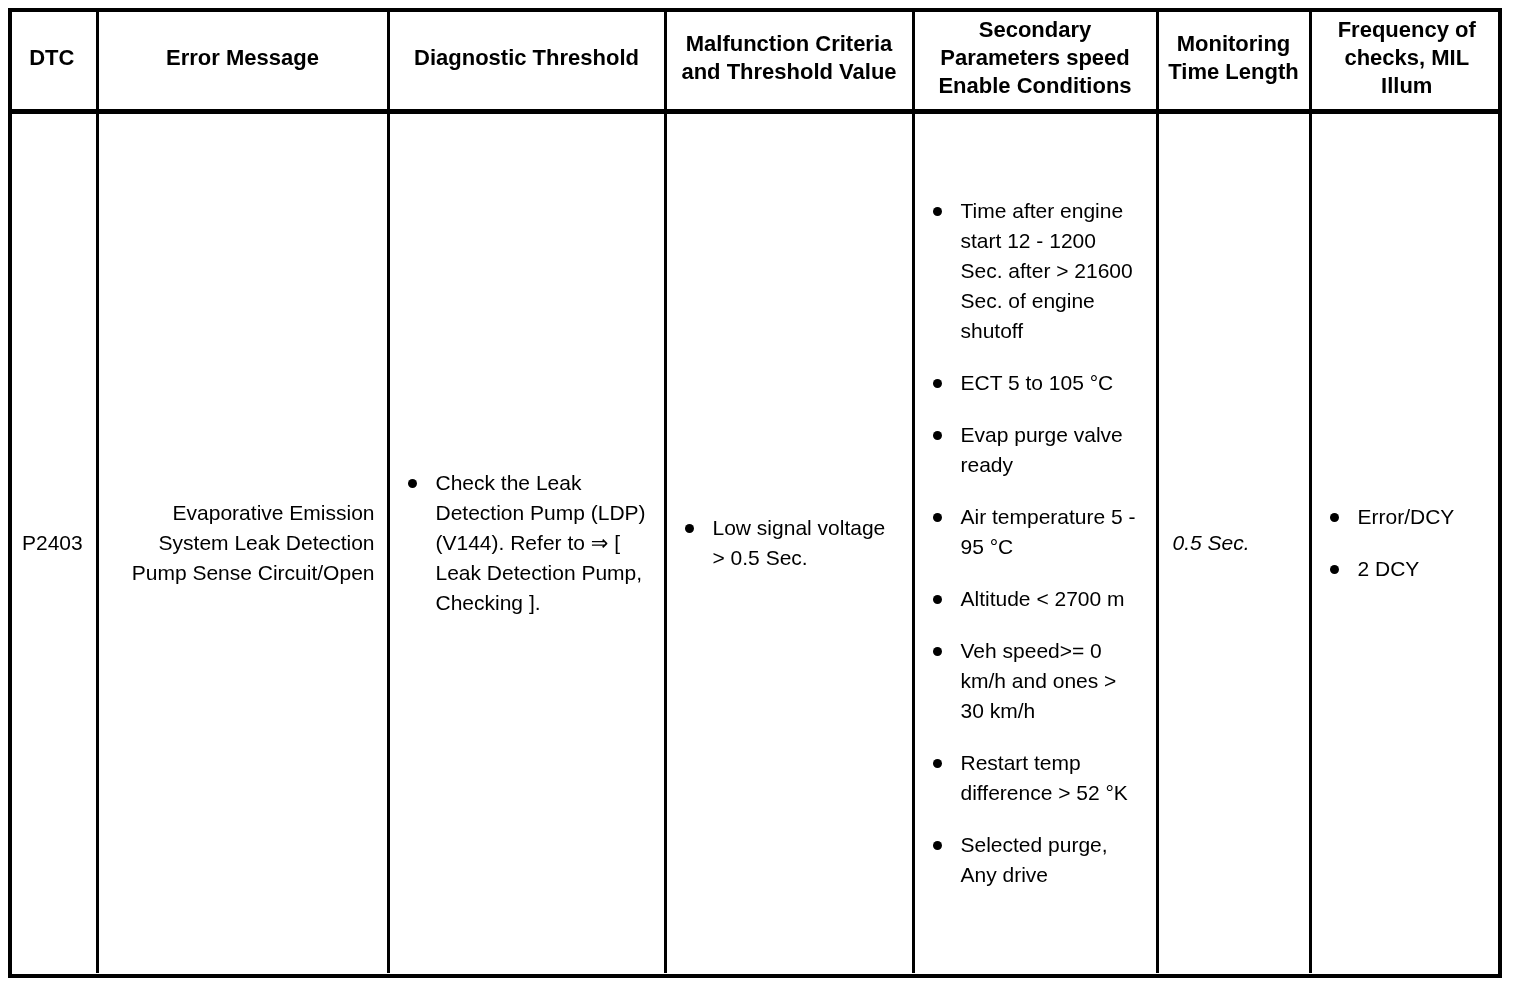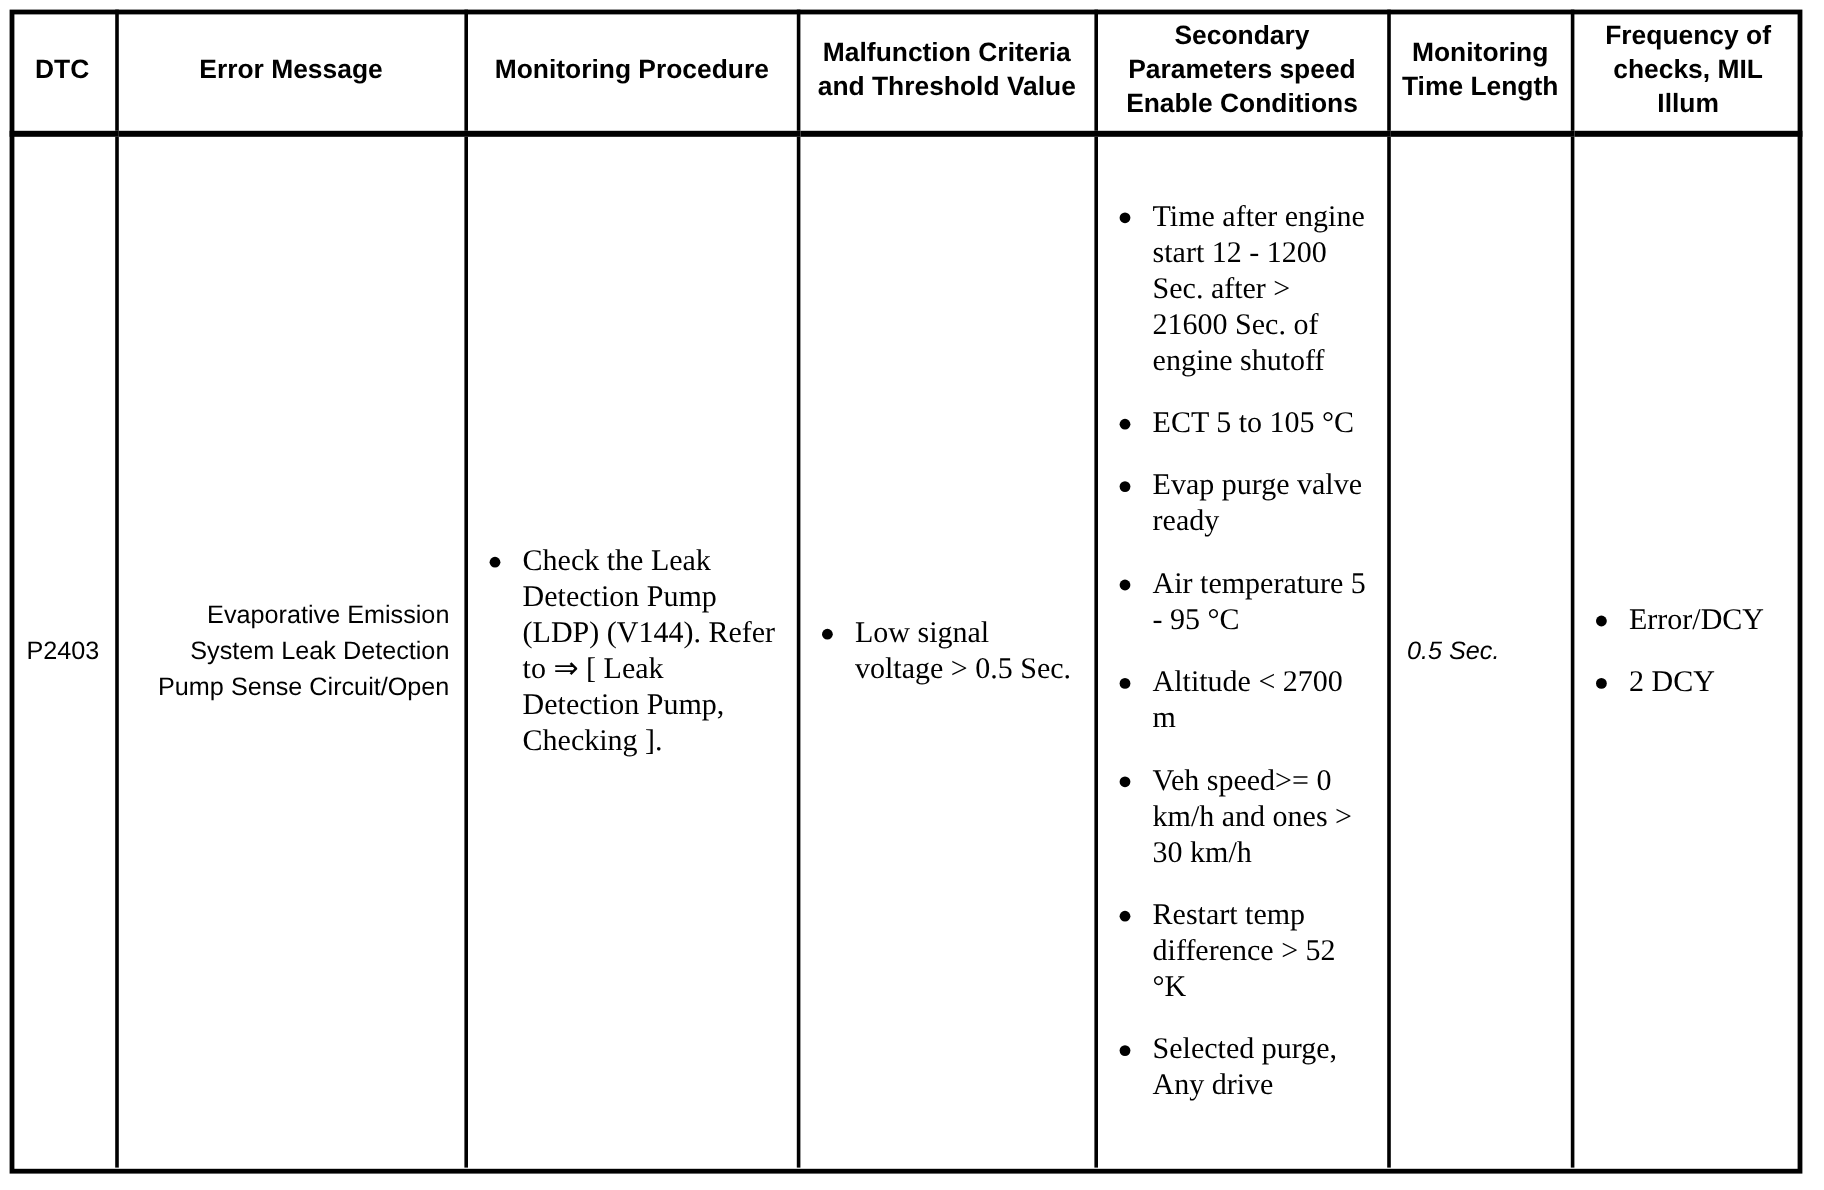--- a/index.html
+++ b/index.html
@@ -105,23 +105,22 @@
   
   ul.blist {
     list-style: none;
     margin: 0;
     padding: 0;
   }
   ul.blist > li {
     position: relative;
     padding-left: 34px;
     margin: 0 0 22px 0;
-    font-size: 25px;
+    font-size: 21px;
     line-height: 30px;
-    font-family: Liberation Serif, serif;
   }
   ul.blist > li:last-child { margin-bottom: 0; }
   ul.blist > li .bullet {
     position: absolute;
     left: 6px;
     top: 11px;
     width: 9px;
     height: 9px;
     background: #000000;
     border-radius: 50%;
@@ -149,21 +148,21 @@
 
     <thead>
       <tr class="header-row">
         <th class="c-dtc">
           <div class="hcell">DTC</div>
         </th>
         <th class="c-err">
           <div class="hcell">Error Message</div>
         </th>
         <th class="c-proc">
-          <div class="hcell">Monitoring Procedure</div>
+          <div class="hcell">Diagnostic Threshold</div>
         </th>
         <th class="c-crit">
           <div class="hcell">Malfunction Criteria and Threshold Value</div>
         </th>
         <th class="c-sec">
           <div class="hcell">Secondary Parameters speed Enable Conditions</div>
         </th>
         <th class="c-mon">
           <div class="hcell">Monitoring Time Length</div>
         </th>

